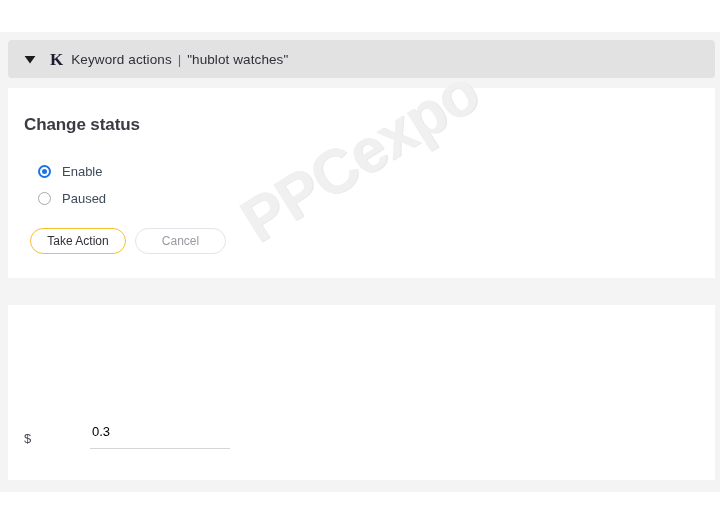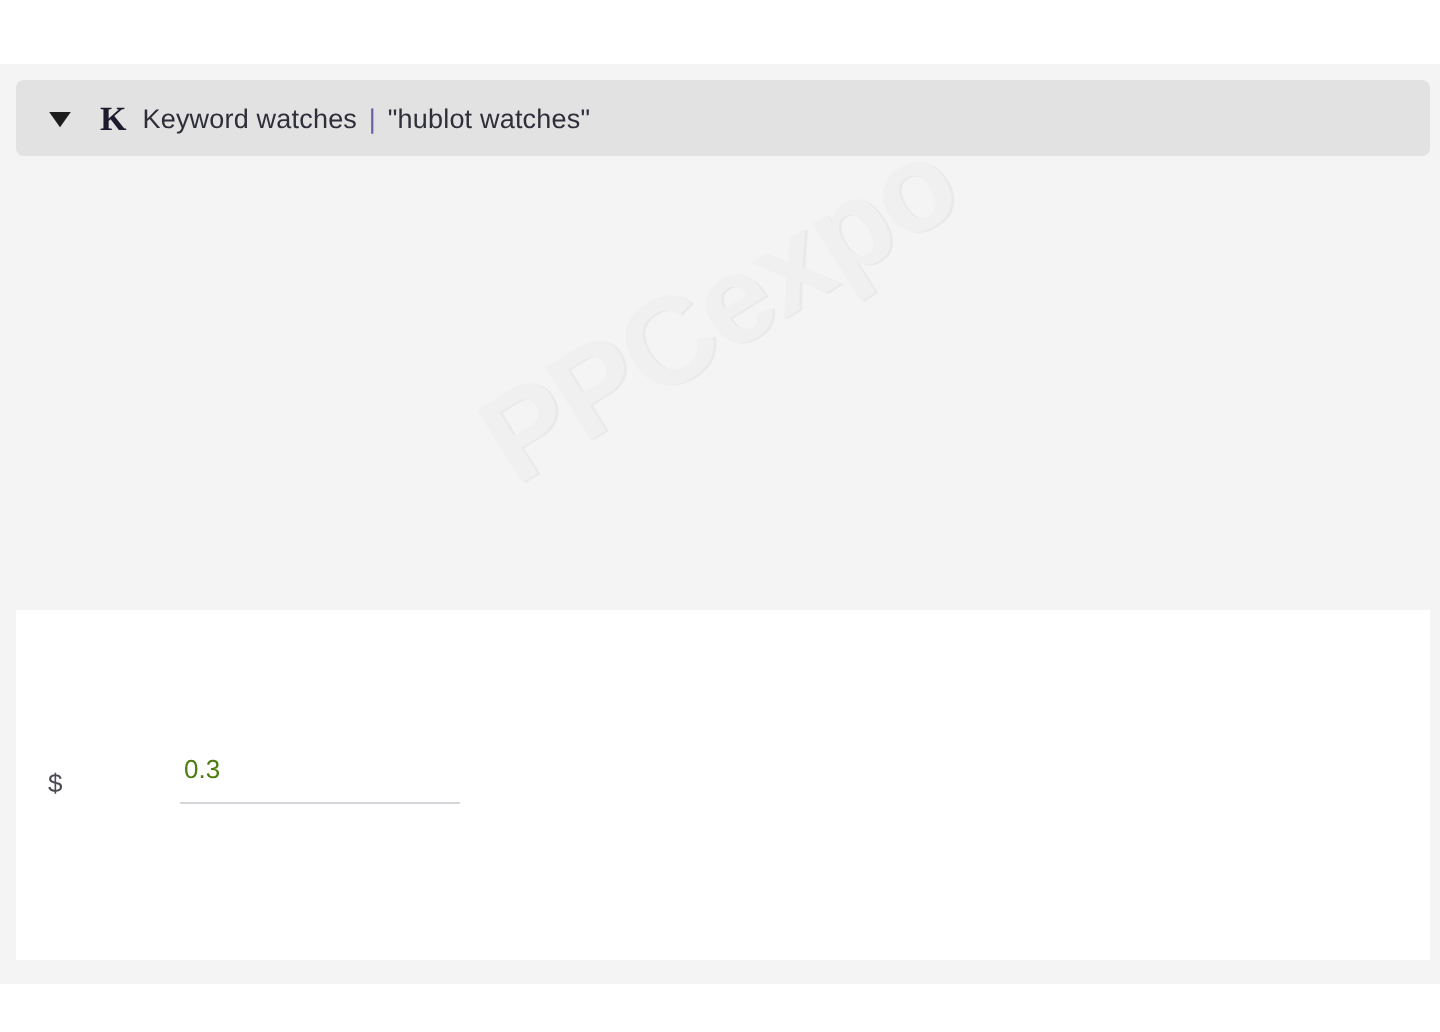--- a/index.html
+++ b/index.html
@@ -191,24 +191,25 @@
     width: 66px;
     line-height: 20px;
   }
   .cpc-input {
     width: 140px;
     border: none;
     border-bottom: 1px solid #d6d6da;
     outline: none;
     font-family: "Liberation Sans", sans-serif;
     font-size: 13px;
-    color: #4d7c0f;
+    color: #000000;
     padding: 0 0 9px 2px;
     background: transparent;
     box-sizing: border-box;
+    margin-top: 47px;
   }
 
   
   .watermark {
     position: absolute;
     left: 228px;
     top: 196px;
     font-size: 62px;
     font-weight: bold;
     color: #f0f0f0;
@@ -229,26 +230,45 @@
   <div class="page-body"></div>
 
   <div class="accordion-header">
     <span class="chev">
       <svg width="16" height="16" viewBox="0 0 16 16" aria-hidden="true">
         <path d="M2.6 5 L13.4 5 L8 12.6 Z" fill="#1c1c1c"></path>
       </svg>
     </span>
     <span class="k-icon">K</span>
     <span class="header-title">
-      <span>Keyword watches</span>
+      <span>Keyword actions</span>
       <span class="header-sep">|</span>
       <span>"hublot watches"</span>
     </span>
   </div>
 
+  <div class="panel" id="panel-status">
+    <div class="section-title">Change status</div>
+
+    <div class="radio-group">
+      <div class="radio-row">
+        <span class="radio-mark on"></span>
+        <span class="radio-label">Enable</span>
+      </div>
+      <div class="radio-row">
+        <span class="radio-mark off"></span>
+        <span class="radio-label">Paused</span>
+      </div>
+    </div>
+
+    <div class="btn-row" id="btn-row-status">
+      <div class="btn btn-primary">Take Action</div>
+      <div class="btn btn-secondary">Cancel</div>
+    </div>
+  </div>
 
   <div class="panel" id="panel-cpc">
 
     <div class="cpc-row">
       <span class="cpc-currency">$</span>
       <input class="cpc-input" type="text" value="0.3" style="">
     </div>
 
   </div>
 

